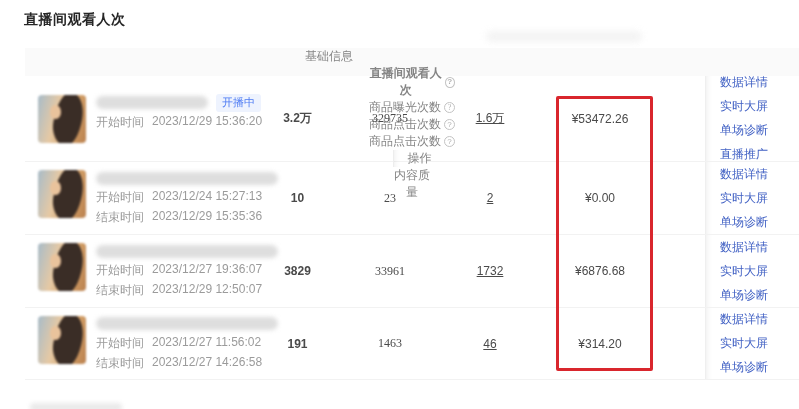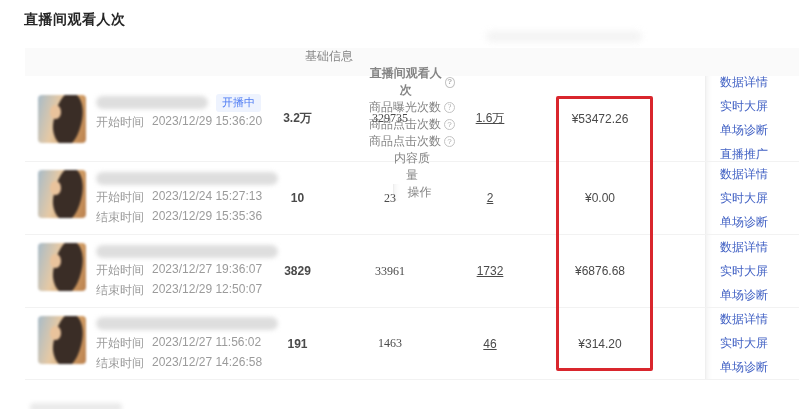--- a/index.html
+++ b/index.html
@@ -115,22 +115,22 @@
           <span>商品点击次数</span>
           <span class="info-icon">?</span>
         </span>
     </div>
     <div class="c c-gmv">
       <span class="hcell">
           <span>商品点击次数</span>
           <span class="info-icon">?</span>
         </span>
     </div>
+    <div class="c c-ops">操作</div>
     <div class="c c-qual">内容质量</div>
-    <div class="c c-ops">操作</div>
   </div>
 
   <div class="trow r1">
     <div class="c c-info">
       <div class="info-wrap">
         <div class="avatar">
             <div class="hair"></div>
             <div class="face"></div>
           </div>
         <div class="info-lines">

